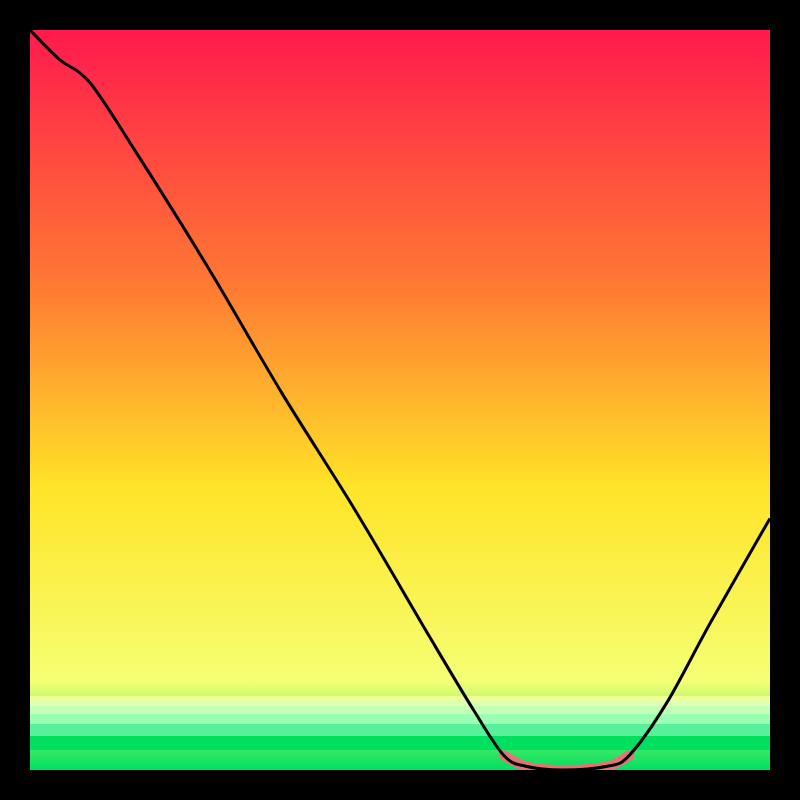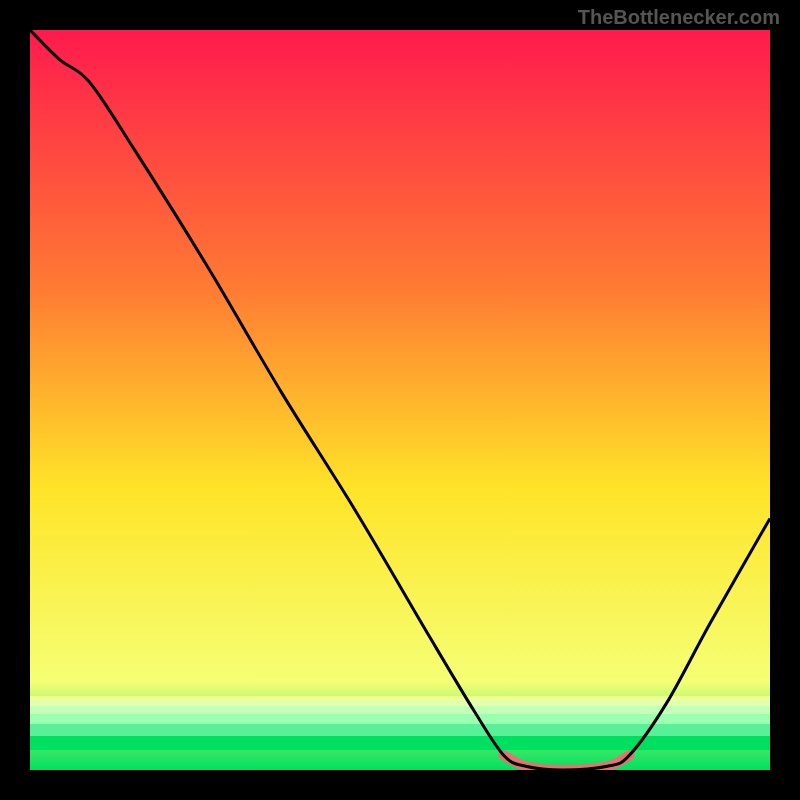--- a/index.html
+++ b/index.html
@@ -33,21 +33,20 @@
     height: 740px;
   }
   svg {
     display: block;
   }
 </style>
 </head>
 <body>
 
 <div class="container">
-  <div class="watermark">TheBottlenecker.com</div>
   <div class="plot-area">
     <svg id="chart-svg" width="740" height="740" viewBox="0 0 740 740">
       <defs>
         <linearGradient id="bg-grad" x1="0" y1="0" x2="0" y2="1">
           <stop id="g0" offset="0%" stop-color="#ff1a4d"></stop>
           <stop id="g1" offset="35%" stop-color="#ff7b33"></stop>
           <stop id="g2" offset="62%" stop-color="#ffe428"></stop>
           <stop id="g3" offset="88%" stop-color="#f5ff74"></stop>
           <stop id="g4" offset="100%" stop-color="#00e060"></stop>
         </linearGradient>

